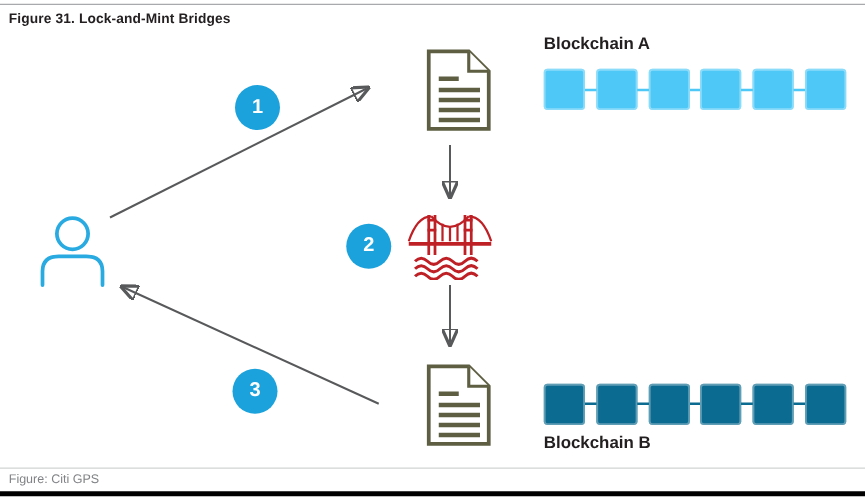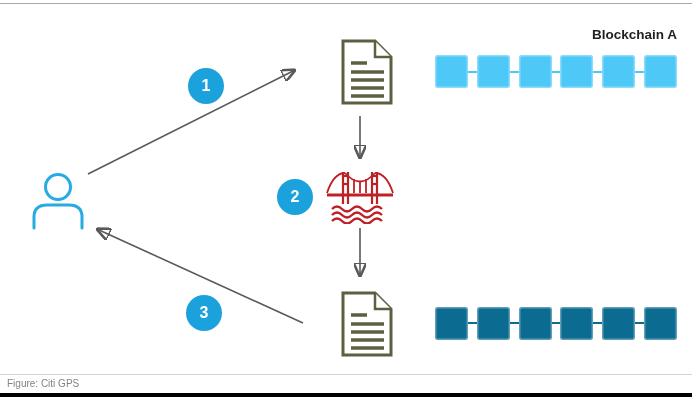--- a/index.html
+++ b/index.html
@@ -42,32 +42,33 @@
   .bridge *{stroke:var(--red,#be2026);fill:none;}
 
   .chain{position:absolute;left:435px;width:242px;display:flex;justify-content:space-between;}
   .chain-a{top:55px;}
   .chain-b{top:307px;}
   .chain .block{width:33px;height:33px;border-radius:3px;background:var(--chain-color);box-shadow:inset 0 0 0 1.5px rgba(255,255,255,.35);}
   .chain-link{position:absolute;left:437px;width:238px;height:2px;}
   .link-a{top:71px;background:var(--chainA,#4dc8f7);}
   .link-b{top:322px;background:var(--chainB,#0c6b90);}
   .chain-label{
-    position:absolute;left:435px;width:242px;text-align:right;
+    position:absolute;left:435px;width:242px;text-align:left;
     font-size:13.5px;font-weight:bold;color:var(--title,#222);
   }
   .label-a{top:27px;}
   .label-b{top:346px;}
 </style>
 </head>
 <body>
 
 <div class="canvas">
 
   <div class="top-rule"></div>
+  <div class="figure-title">Figure 31. Lock-and-Mint Bridges</div>
 
   <svg class="arrow-layer" viewBox="0 0 692 400" width="692" height="400">
     <defs>
       <marker id="ah" markerWidth="9" markerHeight="8" refX="7" refY="4" orient="auto">
         <path d="M0,0 L9,4 L0,8 Z" fill="#58595b" stroke="none"></path>
       </marker>
     </defs>
     <path d="M88,174 L293,71" marker-end="url(#ah)"></path>
     <path d="M360,116 L360,156" marker-end="url(#ah)"></path>
     <path d="M360,228 L360,274" marker-end="url(#ah)"></path>
@@ -147,18 +148,19 @@
 
   <div class="chain-link link-b"></div>
   <div class="chain chain-b" style="--chain-color: #0c6b90;">
       <div class="block"></div>
       <div class="block"></div>
       <div class="block"></div>
       <div class="block"></div>
       <div class="block"></div>
       <div class="block"></div>
     </div>
+  <div class="chain-label label-b">Blockchain B</div>
 
   <div class="divider"></div>
   <div class="source-note">Figure: Citi GPS</div>
   <div class="bottom-bar"></div>
 
 </div>
 
 </body></html>

